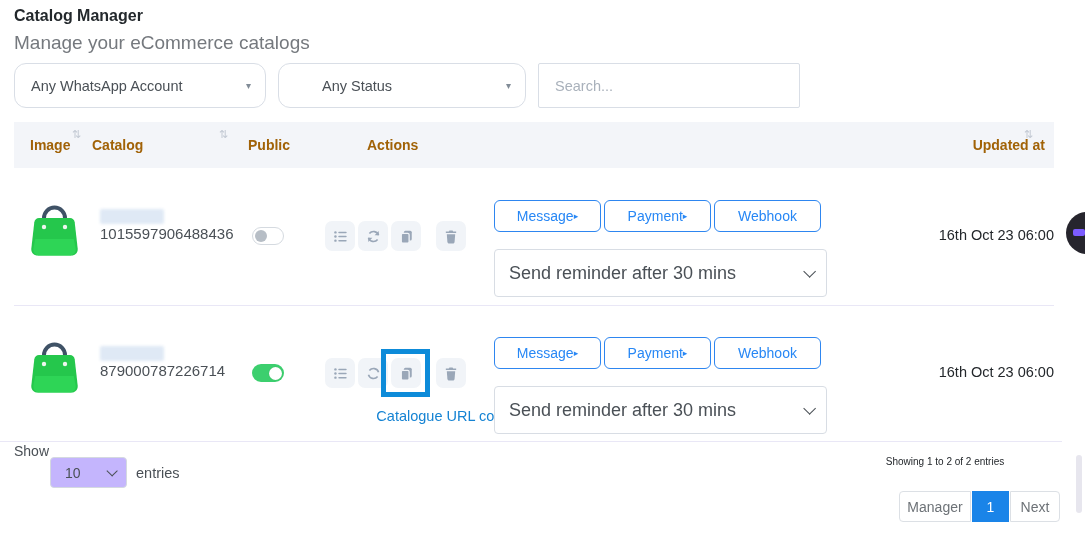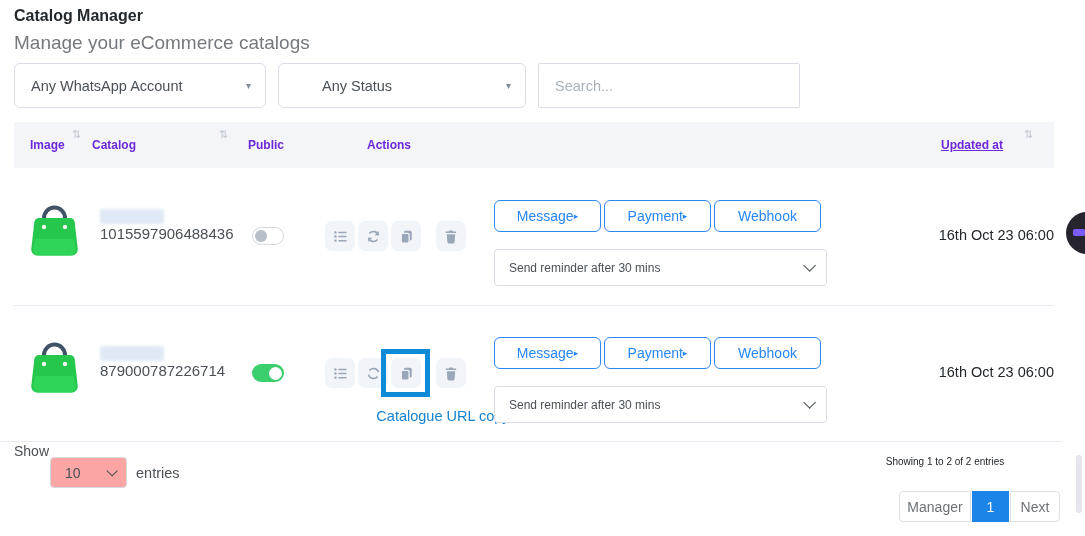--- a/index.html
+++ b/index.html
@@ -6,35 +6,35 @@
   html,body { background:#fff; }
   body { font-family:"Liberation Sans", sans-serif; }
   .canvas { position:relative; width:1085px; height:536px; background:#fff; overflow:hidden; }
   .abs { position:absolute; }
 
   
   .page-title { left:14px; top:7px; font-size:16px; font-weight:700; color:#23282c; }
   .page-subtitle { left:14px; top:32px; font-size:19px; color:#75797e; }
 
   
-  .filterbox { top:63px; height:45px; border:1px solid #d9dee6; border-radius:6px; background:#fff;
+  .filterbox { top:63px; height:45px; border:1px solid #d9dee6; border-radius:12px; background:#fff;
                display:flex; align-items:center; padding:0 14px 0 16px; font-size:14.5px; color:#4a5056; }
   .filter-account { left:14px; width:252px; }
   .filter-status { left:278px; width:248px;padding-left:43px; }
   .filterbox .caret { margin-left:auto; color:#828c97; font-size:10px; }
   .search-input { left:538px; top:63px; width:262px; height:45px; border:1px solid #d9dee6; border-radius:2px;
                   padding:0 16px; font-size:14.5px; color:#4a5056; font-family:"Liberation Sans",sans-serif; outline:none; }
   .search-input::placeholder { color:#a9b1bb; }
 
   
   .thead { left:14px; top:122px; width:1040px; height:46px; background:#f3f5f9; }
-  .th { top:122px; height:46px; display:flex; align-items:center; font-size:12px; font-weight:700; color:#6d28d9; }
+  .th { top:122px; height:46px; display:flex; align-items:center; font-size:14px; font-weight:700; color:#a16207; }
   .th-image { left:30px; } .th-catalog { left:92px; } .th-public { left:248px; }
   .th-actions { left:367px; } .th-settings { left:492px; }
-  .th-updated { left:918px; width:85px; justify-content:flex-end;text-decoration:underline; }
+  .th-updated { left:960px; width:85px; justify-content:flex-end; }
   .sort { font-size:11px; color:#c2c9d3; font-weight:400; }
   .sort-image { left:72px; top:128px; } .sort-catalog { left:219px; top:128px; } .sort-updated { left:1024px; top:128px; }
 
   
   .bag { left:27px; width:55px; height:62px; }
   .bag-r1 { top:197px; } .bag-r2 { top:334px; }
   .name-blur { left:100px; width:64px; height:15px; background:#dfe9f5; border-radius:2px; filter:blur(1.5px); }
   .blur-r1 { top:209px; } .blur-r2 { top:346px; }
   .catalog-id { left:100px; font-size:15px; color:#4a5056; }
   .id-r1 { top:225px; } .id-r2 { top:362px; }
@@ -50,40 +50,40 @@
   .acts-r1 { top:221px; } .acts-r2 { top:358px; }
   .act-1 { left:325px; } .act-2 { left:358px; } .act-3 { left:391px; } .act-4 { left:436px; }
   .actbtn svg { display:block; }
 
   .outline-btn { height:32px; width:107px; border:1px solid #2e86f0; border-radius:6px; background:#fff;
                  display:flex; align-items:center; justify-content:center; gap:0; font-size:14px; color:#2787f5; }
   .btns-r1 { top:200px; } .btns-r2 { top:337px; }
   .btn-1 { left:494px; } .btn-2 { left:604px; } .btn-3 { left:714px; }
   .sub-caret { font-size:9px; line-height:1; }
 
-  .reminder { left:494px; width:333px; height:37px; border:1px solid #d8dde4; border-radius:4px; background:#fff;
-              display:flex; align-items:center; padding:14px 14px; font-size:12px; color:#4a5056; }
+  .reminder { left:494px; width:333px; height:48px; border:1px solid #d8dde4; border-radius:4px; background:#fff;
+              display:flex; align-items:center; padding:14px 14px; font-size:18px; color:#4a5056; }
   .rem-r1 { top:249px; } .rem-r2 { top:386px; }
   .chev { margin-left:auto; width:9px; height:9px; border-right:1.8px solid #4a5056; border-bottom:1.8px solid #4a5056;
           transform:rotate(45deg) translateY(-3px); }
 
   .updated { left:900px; width:154px; text-align:right; font-size:14.5px; color:#23272b; }
   .upd-r1 { top:227px; } .upd-r2 { top:364px; }
 
   .divider { height:1px; background:#e9e7f6; }
   .div-rows { left:14px; top:305px; width:1040px; }
   .div-foot { left:0px; top:441px; width:1062px; }
 
   
   .hl-box { left:381px; top:349px; width:49px; height:48px; border:5px solid #0d8bd9; }
   .hl-label { left:358px; top:408px; width:170px; text-align:center; font-size:14.5px; color:#1583d3; }
 
   
   .show-label { left:14px; top:443px; font-size:14px; color:#4a5056; }
-  .pagesize { left:50px; top:457px; width:77px; height:31px; border:1px solid #d4d9e0; border-radius:4px; background:#fca5a5;
+  .pagesize { left:50px; top:457px; width:77px; height:31px; border:1px solid #d4d9e0; border-radius:4px; background:#c4b5fd;
               display:flex; align-items:center; padding:0 12px 0 14px; font-size:14px; color:#4a5056; }
   .pagesize .chev { width:8px; height:8px; }
   .entries-label { left:136px; top:465px; font-size:14.5px; color:#4a5056; }
   .showing { left:830px; top:456px; width:230px; text-align:center; font-size:10px; color:#23272b; }
 
   .pagebtn { top:491px; height:31px; display:flex; align-items:center; justify-content:center;
              font-size:14px; background:#fff; border:1px solid #dce0e5; color:#6d7277; }
   .pg-prev { left:899px; width:72px; border-radius:4px 0 0 4px; }
   .pg-cur  { left:972px; width:37px; background:#1a84e8; border-color:#1a84e8; color:#fff; }
   .pg-next { left:1010px; width:50px; border-radius:0 4px 4px 0; }

